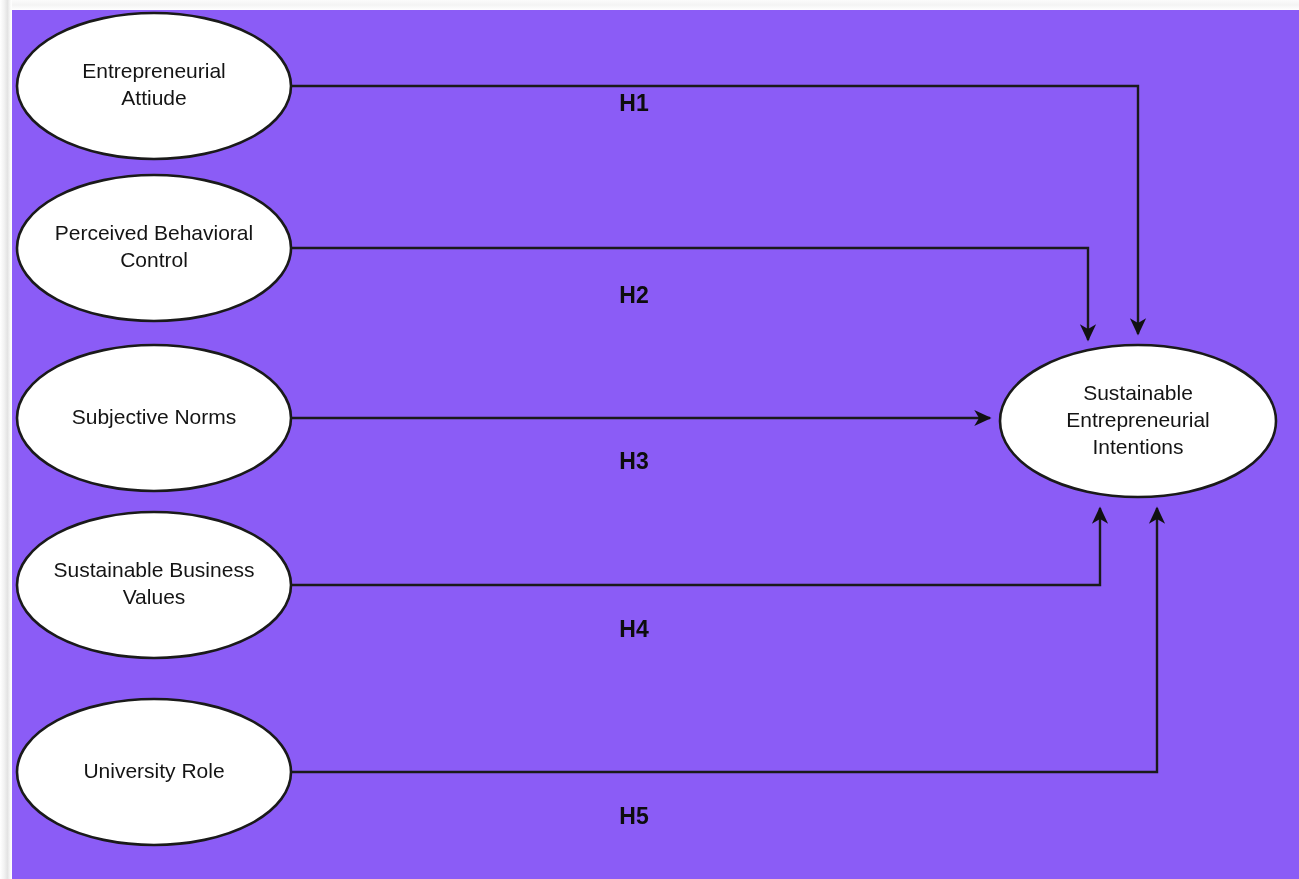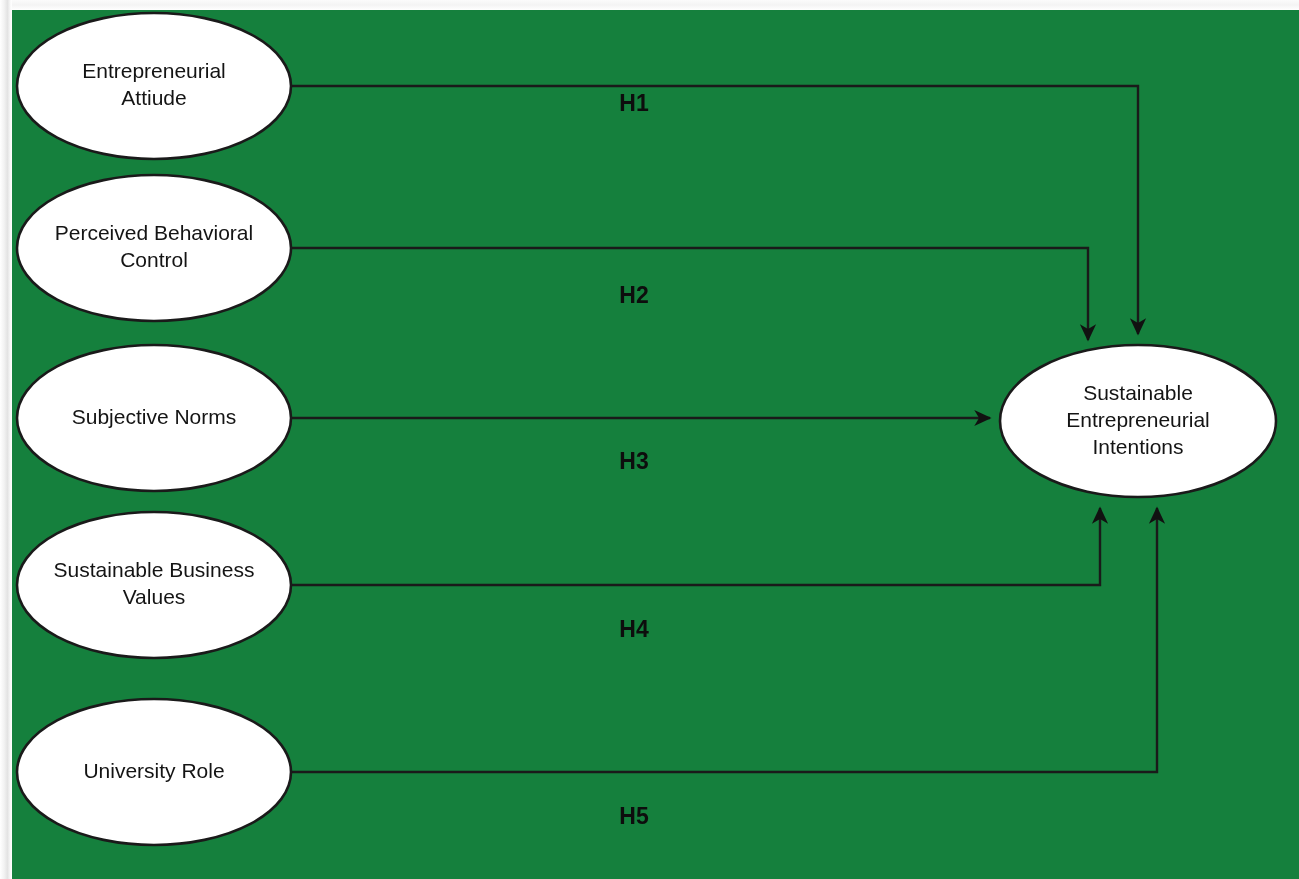--- a/index.html
+++ b/index.html
@@ -8,21 +8,21 @@
     padding: 0;
     background: #ffffff;
   }
   body {
     font-family: "Liberation Sans", sans-serif;
   }
   #canvas {
     position: relative;
     width: 1299px;
     height: 879px;
-    background: #15803d;
+    background: #8b5cf6;
     overflow: hidden;
   }
   
   #page-edge-left {
     position: absolute;
     left: 0;
     top: 0;
     width: 12px;
     height: 879px;
     background: linear-gradient(to right, #ffffff 0%, #f2f2f2 35%, #e3e3e3 62%, #fafafa 88%, #ffffff 100%);

